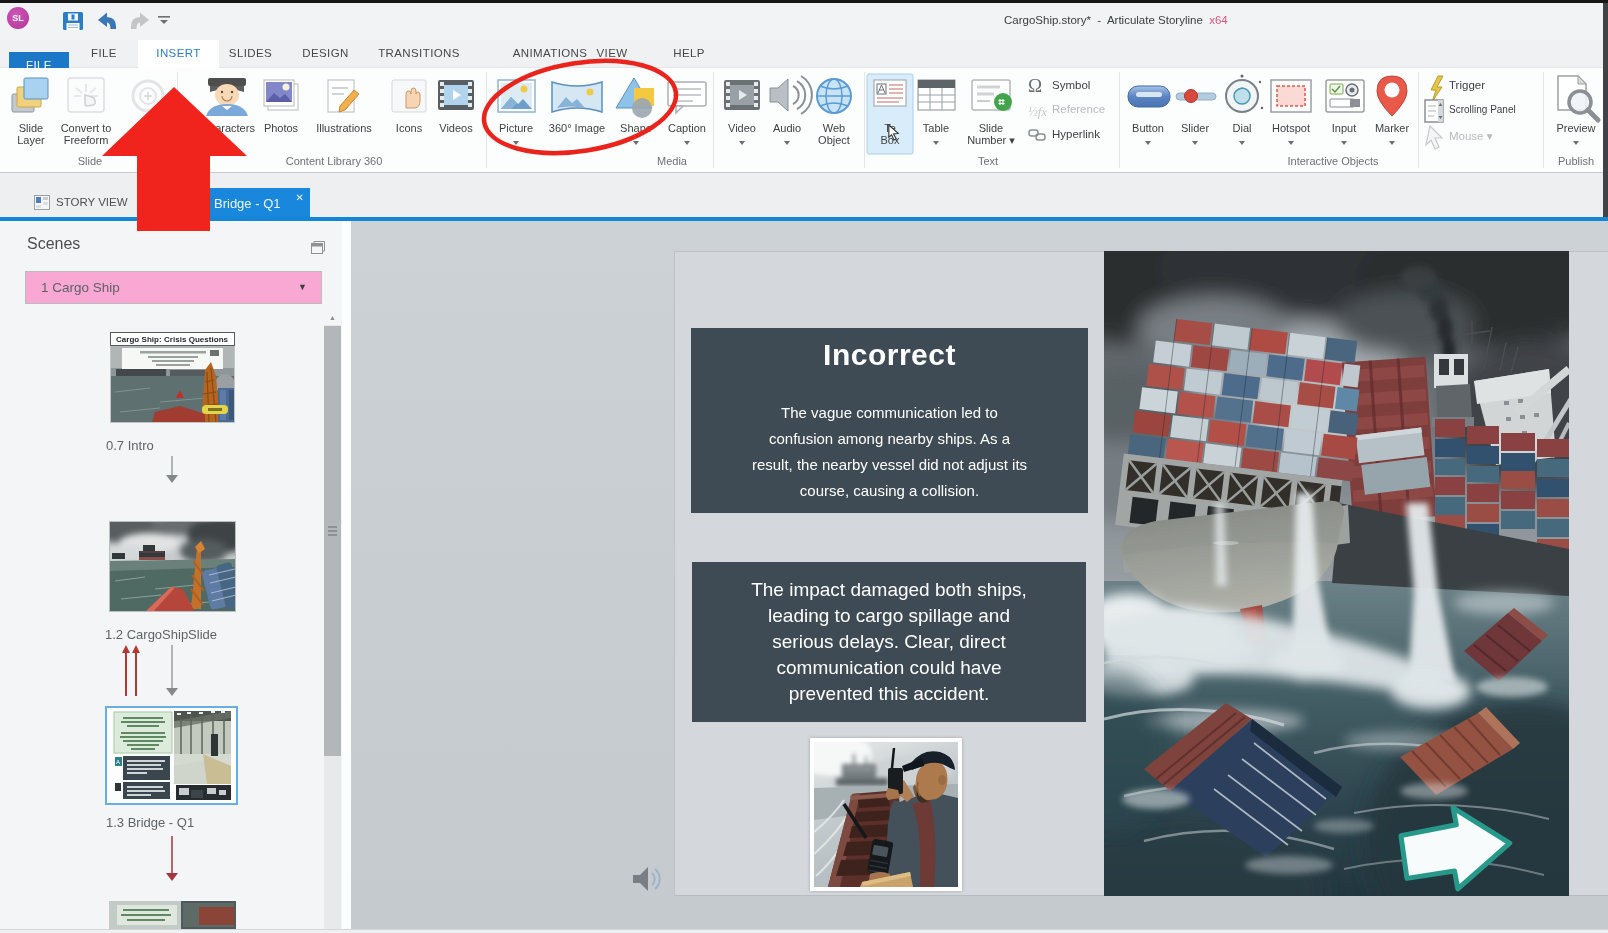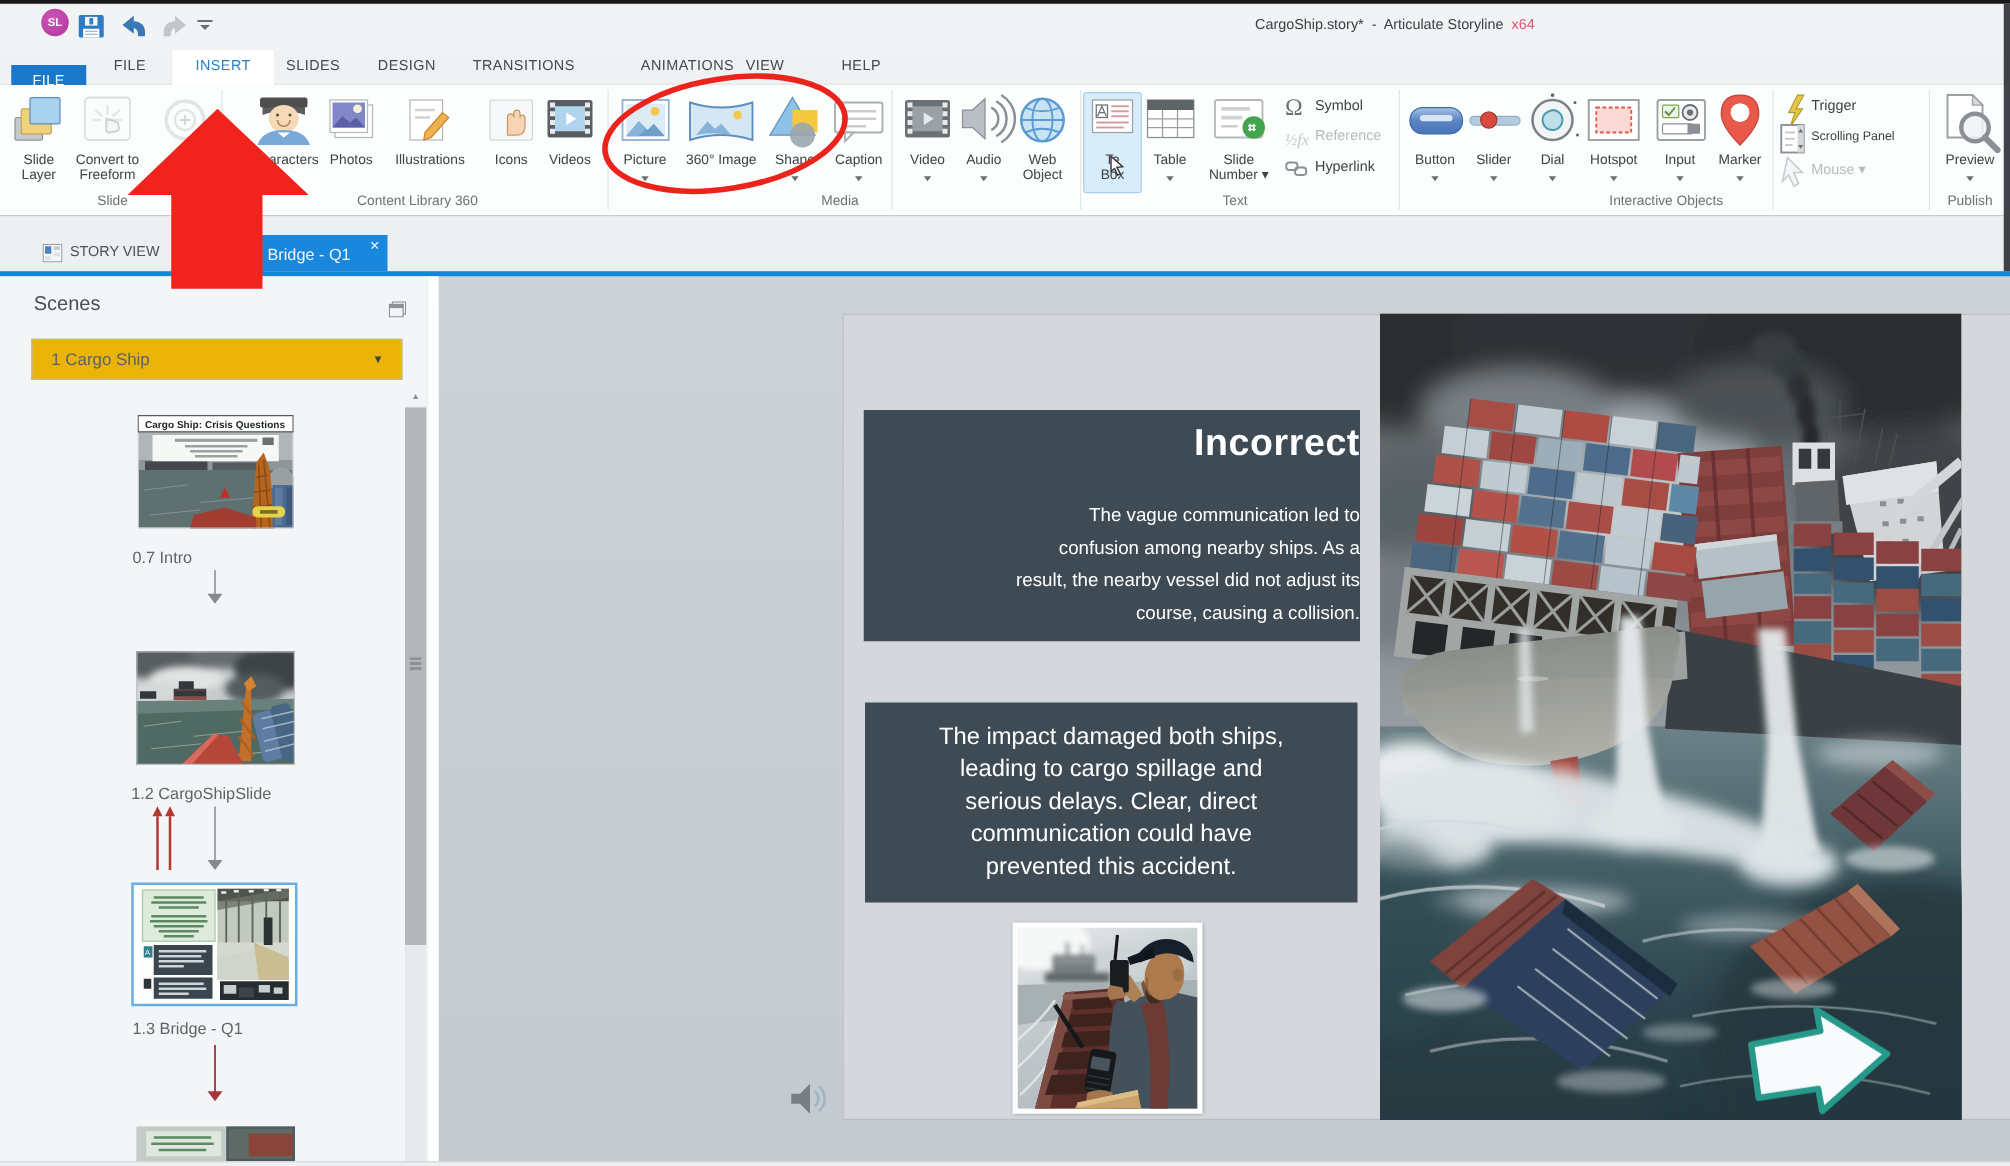--- a/index.html
+++ b/index.html
@@ -2,21 +2,21 @@
 <html><head>
 <meta charset="utf-8">
 <style>
 * { margin:0; padding:0; box-sizing:border-box; }
 html,body { width:1608px; height:933px; overflow:hidden; }
 body { font-family:"Liberation Sans", sans-serif; background:#c9ced3; position:relative; }
 .abs { position:absolute; }
 
 #titlebar { position:absolute; left:0; top:0; width:1608px; height:40px; background:#f2f3f4; }
 #topstrip { position:absolute; left:0; top:0; width:1608px; height:3px; background:#171717; }
-#appicon { position:absolute; left:7px; top:7px; width:22px; height:22px; border-radius:50%; background:radial-gradient(circle at 40% 35%, #d055b8, #b23399); color:#fff; font-size:9px; font-weight:bold; text-align:center; line-height:22px;margin-left:26px; }
+#appicon { position:absolute; left:7px; top:7px; width:22px; height:22px; border-radius:50%; background:radial-gradient(circle at 40% 35%, #d055b8, #b23399); color:#fff; font-size:9px; font-weight:bold; text-align:center; line-height:22px; }
 #apptitle { position:absolute; left:1004px; top:14px; font-size:11.5px; color:#3b4043; }
 #apptitle .x64 { color:#e05577; }
 
 #tabrow { position:absolute; left:0; top:40px; width:1608px; height:28px; background:#eff1f2; border-bottom:1px solid #e4e6e7; }
 .rtab { position:absolute; height:28px; line-height:27px; font-size:11.5px; letter-spacing:0.4px; color:#45494c; text-align:center; top:40px; }
 #tab-file { left:9px; width:60px; background:#1b78c8; color:#fff;margin-top:12px; }
 #tab-insert { background:#ffffff; color:#2a80c4; height:29px; }
 
 #ribbon { position:absolute; left:0; top:68px; width:1608px; height:105px; background:#fcfdfd; border-bottom:1px solid #c9cccd; }
 .gsep { position:absolute; top:72px; height:96px; width:1px; background:#e3e5e6; }
@@ -27,32 +27,32 @@
 
 #docbar { position:absolute; left:0; top:173px; width:1608px; height:44px; background:#edeff0; }
 #docblue { position:absolute; left:0; top:217px; width:1608px; height:4px; background:#1486d8; }
 #tab-story { position:absolute; left:28px; top:188px; height:29px; font-size:11.5px; color:#4c5154; line-height:29px; }
 #tab-bridge { position:absolute; left:204px; top:188px; width:106px; height:29px; background:#1887dc; color:#eef6fd; font-size:13px; line-height:31px; text-align:left; padding-left:10px; }
 #tab-bridge .x { position:absolute; right:6px; top:-6px; font-size:10px; }
 
 #leftpanel { position:absolute; left:0; top:221px; width:342px; height:708px; background:#f3f5f6; }
 #whitediv { position:absolute; left:342px; top:221px; width:9px; height:708px; background:#fdfefe; }
 #scenes-title { position:absolute; left:27px; top:235px; font-size:16px; color:#4a4e51; }
-#scombo { position:absolute; left:25px; top:271px; width:297px; height:33px; background:#eab308; border:1px solid #b9bcbf; font-size:13.5px; color:#5c6267; line-height:31px; padding-left:15px; }
+#scombo { position:absolute; left:25px; top:271px; width:297px; height:33px; background:#f9a8d4; border:1px solid #b9bcbf; font-size:13.5px; color:#5c6267; line-height:31px; padding-left:15px; }
 #scombo .dn { position:absolute; right:14px; top:0px; color:#3c4043; font-size:9px; }
 #sb-track { position:absolute; left:324px; top:311px; width:17px; height:618px; background:#e7e9ea; }
 #sb-up { position:absolute; left:324px; top:311px; width:17px; height:14px; background:#f4f5f6; color:#8a8e90; font-size:7px; text-align:center; line-height:14px; }
 #sb-thumb { position:absolute; left:324px; top:326px; width:17px; height:430px; background:#b3b7ba; }
 #sb-grip { position:absolute; left:328px; top:526px; width:9px; height:10px; background:repeating-linear-gradient(#8d9194 0 2px, #b3b7ba 2px 4px); }
 .thumb-label { position:absolute; font-size:13px; color:#5f6468; }
 
 #canvas { position:absolute; left:351px; top:221px; width:1257px; height:708px; background:linear-gradient(180deg,#cdd2d6 0%,#c9ced3 40%,#c5cacf 100%); }
 #slide { position:absolute; left:674px; top:251px; width:934px; height:645px; background:#d4d8dc; border-left:1px solid #bcc2c7; border-top:1px solid #bcc2c7; border-bottom:1px solid #b6bcc1; }
 .darkbox { position:absolute; background:#3e4a54; color:#fff; text-align:center; }
-#dbox1 { left:691px; top:328px; width:397px; height:185px;text-align:right; }
+#dbox1 { left:691px; top:328px; width:397px; height:185px; }
 #dbox1 h1 { font-size:30px; font-weight:bold; margin-top:10px; letter-spacing:0.5px; }
 #dbox1 p { font-size:15px; line-height:26px; margin-top:28px; }
 #dbox2 { left:692px; top:562px; width:394px; height:160px; }
 #dbox2 p { font-size:19px; line-height:26px; margin-top:15px; }
 #sailor { position:absolute; left:810px; top:738px; width:152px; height:153px; background:#fff; box-shadow:0 0 3px rgba(0,0,0,0.25); }
 
 #statusbar { position:absolute; left:0; top:929px; width:1608px; height:4px; background:#eff0f1; border-top:1px solid #d4d6d7; }
 .ovl { position:absolute; pointer-events:none; }
 </style>
 </head>

